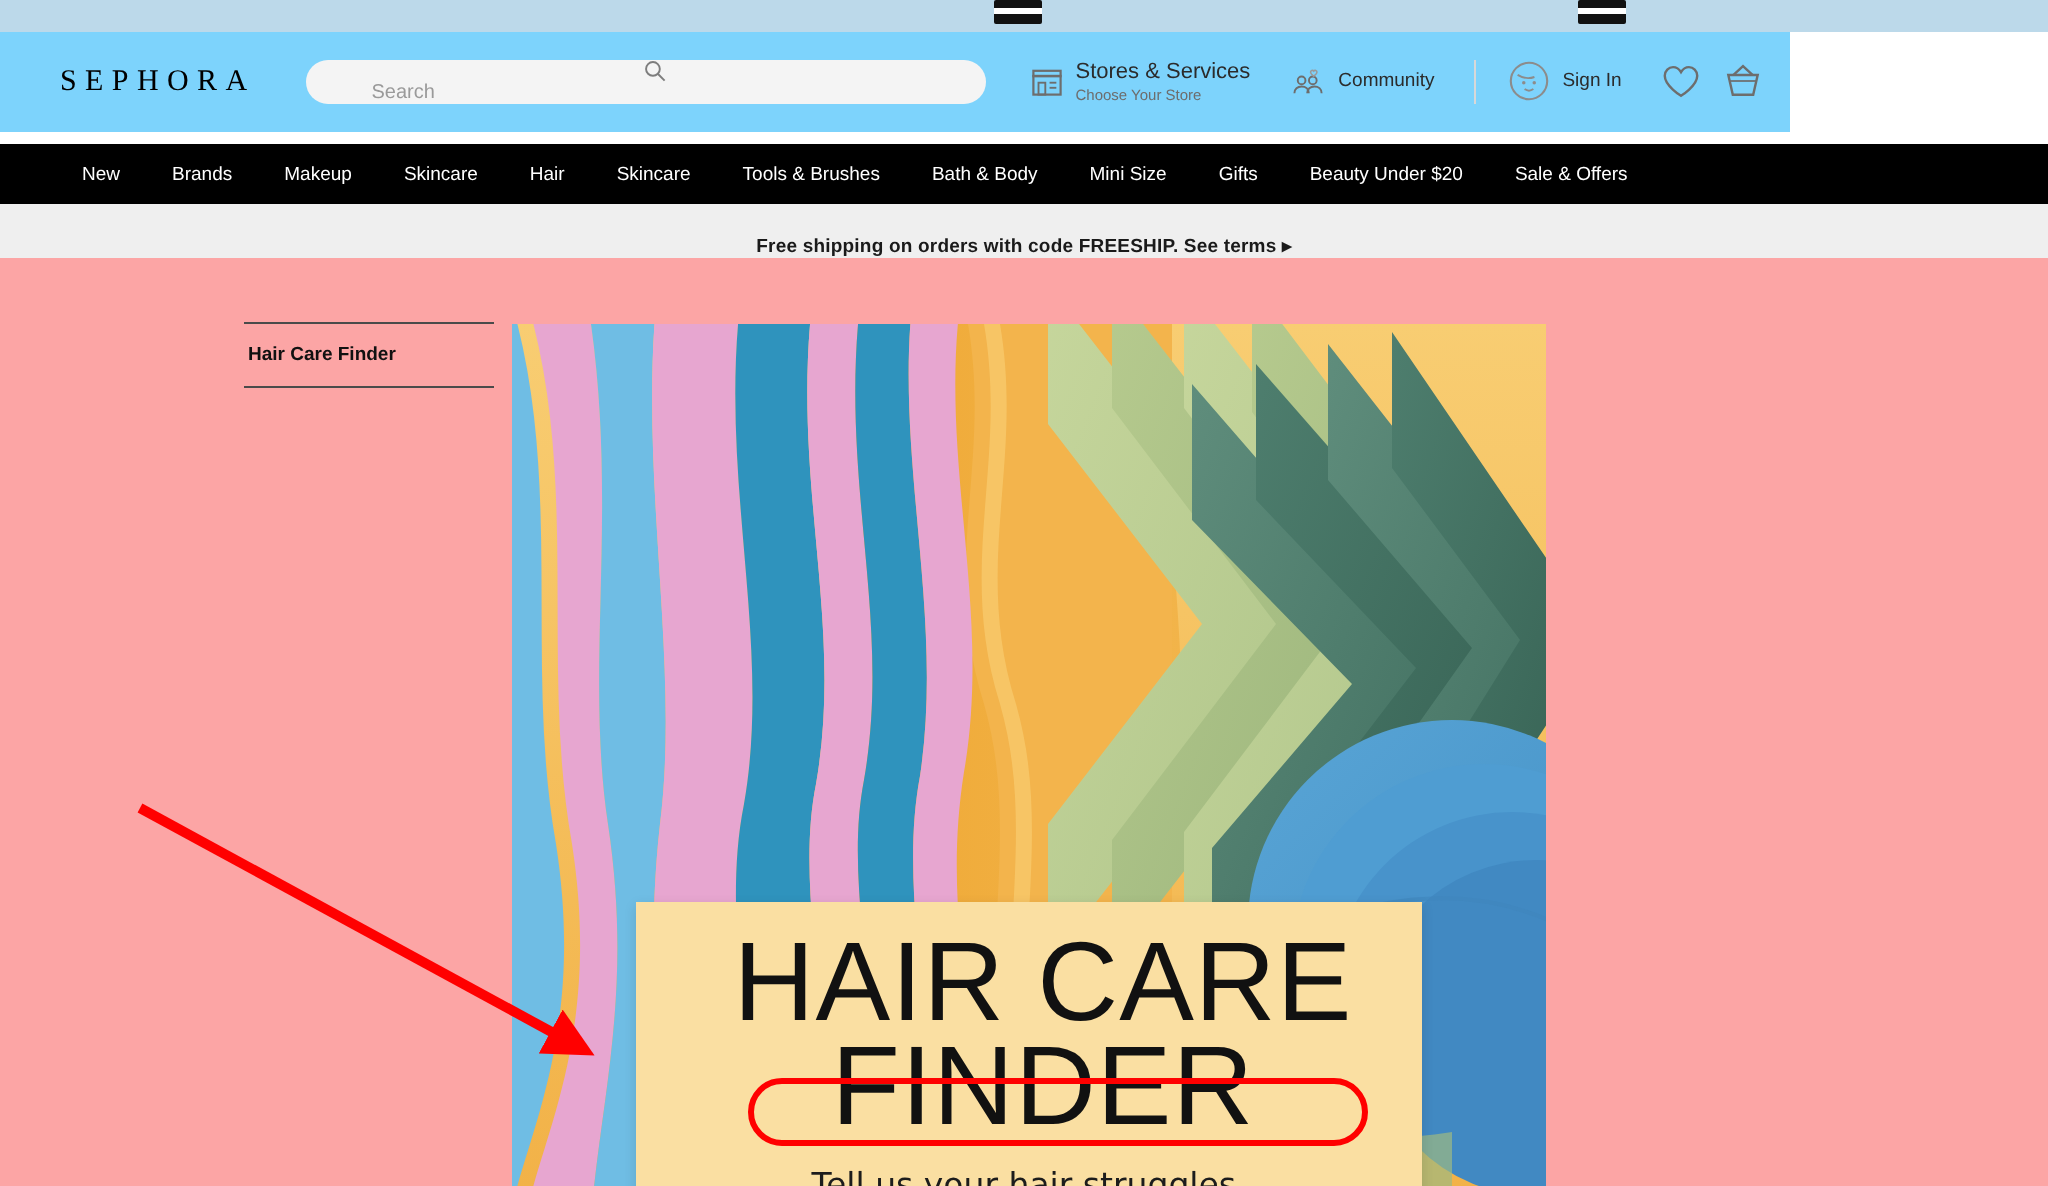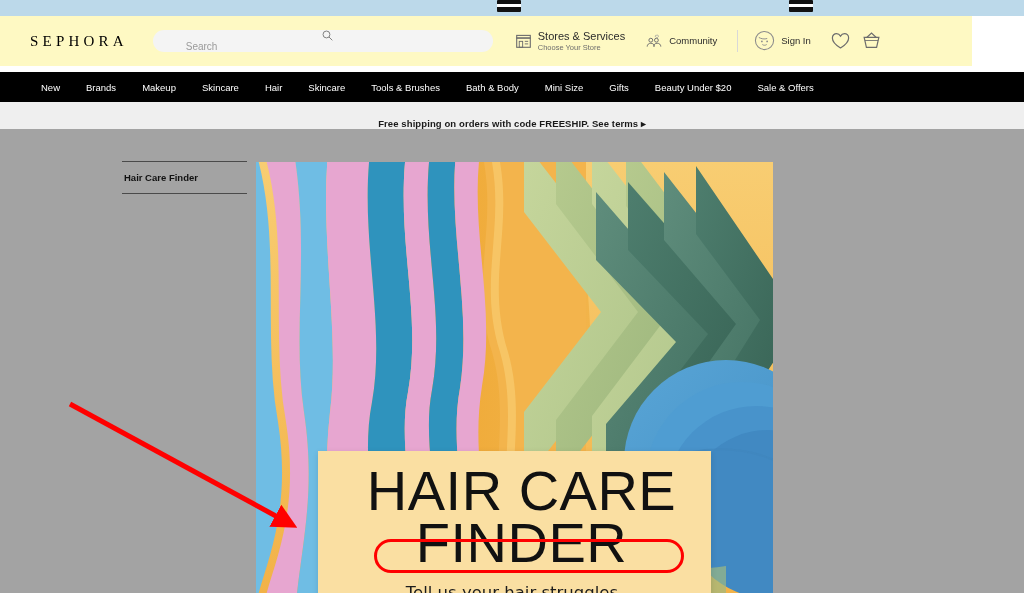--- a/index.html
+++ b/index.html
@@ -22,22 +22,22 @@
     background:#111; border-radius:1px;
   }
   .strip-mark::after{
     content:""; position:absolute; left:0; top:4px; width:24px; height:3px; background:#fff;
   }
   .strip-mark.m1 { left:497px; }
   .strip-mark.m2 { left:789px; }
 
   
   .header {
-    position:absolute; left:0; top:16px; width:972px; height:50px;
-    background:#fef9c3; display:flex; align-items:center;
+    position:absolute; left:0; top:16px; width:895px; height:50px;
+    background:#7dd3fc; display:flex; align-items:center;
   }
   .logo {
     margin-left:30px;
     font-family:"Liberation Serif", serif;
     font-size:15px; font-weight:400; letter-spacing:4.2px;
     color:#000; white-space:nowrap;
   }
   .search-wrap {
     margin-left:25px; position:relative;
     width:340px; height:22px;
@@ -74,21 +74,21 @@
   .nav-item:first-child { margin-left:41px; }
 
   
   .promo {
     position:absolute; left:0; top:102px; width:1024px; height:27px;
     background:#efefef; display:flex; align-items:flex-end; justify-content:center;
   }
   .promo-txt { font-size:9.5px; color:#1a1a1a; font-weight:bold; letter-spacing:0.1px; }
 
   
-  .content { position:absolute; left:0; top:129px; width:1024px; height:464px; background:#a3a3a3; }
+  .content { position:absolute; left:0; top:129px; width:1024px; height:464px; background:#fca5a5; }
 
   .sidebar { position:absolute; left:122px; top:32px; width:125px; }
   .side-rule { height:1px; background:#4a4a4a; width:125px; }
   .side-link {
     font-size:9.5px; font-weight:bold; color:#111;
     padding:10px 0 10px 2px; white-space:nowrap; cursor:pointer;
   }
 
   
   .hero {

